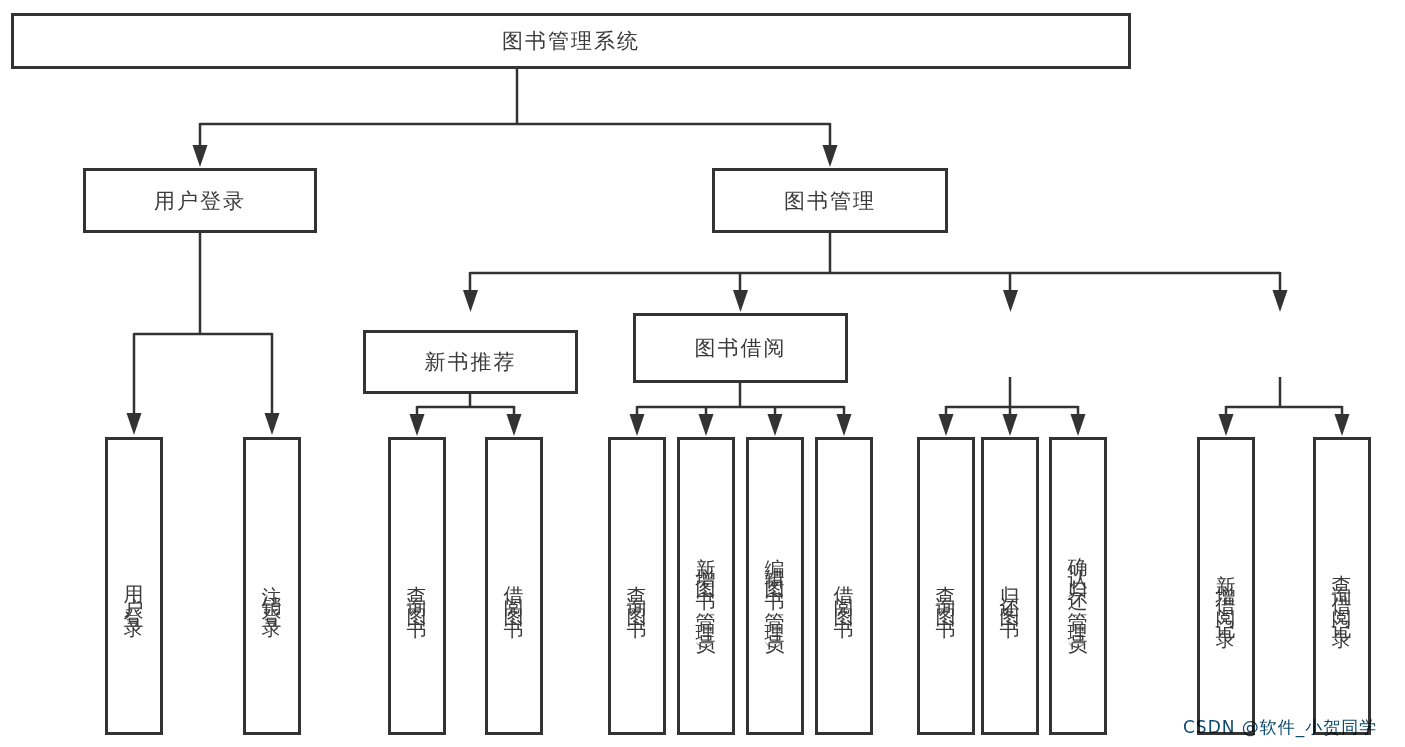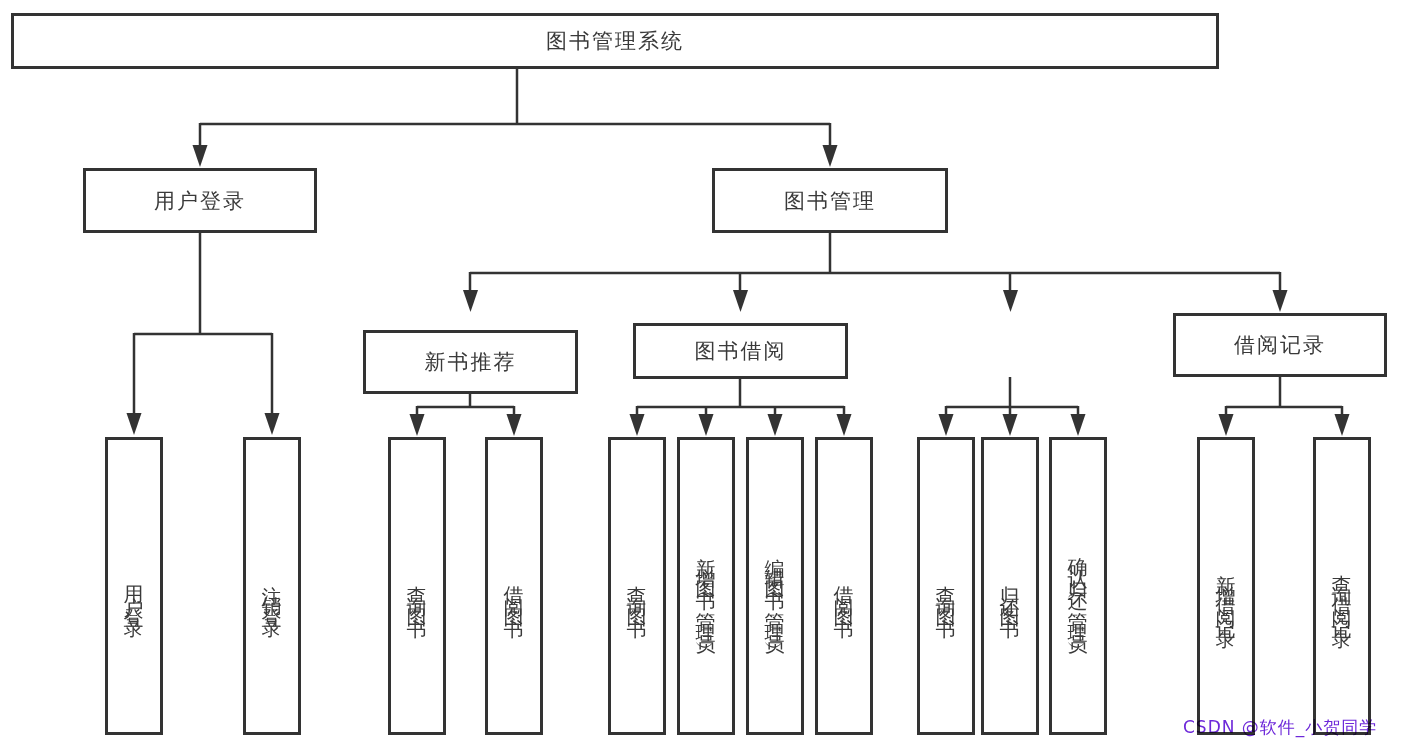--- a/index.html
+++ b/index.html
@@ -44,21 +44,21 @@
     line-height: 1;
     letter-spacing: 11px;
     padding-top: 11px;
     white-space: nowrap;
   }
   .watermark {
     position: absolute;
     left: 1183px;
     top: 716px;
     font-size: 17px;
-    color: #6d28d9;
+    color: #0c4a6e;
     letter-spacing: 1px;
     white-space: nowrap;
     mix-blend-mode: multiply;
     z-index: 3;
   }
 </style>
 </head>
 <body>
 
 <div class="canvas">
@@ -132,39 +132,36 @@
     <g>
       <line x1="1280" y1="377" x2="1280" y2="407"></line>
       <line x1="1226" y1="407" x2="1342" y2="407"></line>
       <line x1="1226" y1="406" x2="1226" y2="417"></line>
       <polygon points="1218.5,414 1233.5,414 1226,436" fill="#333333" stroke="none"></polygon>
       <line x1="1342" y1="406" x2="1342" y2="417"></line>
       <polygon points="1334.5,414 1349.5,414 1342,436" fill="#333333" stroke="none"></polygon>
     </g>
   </svg>
 
-  <div class="node" style="left:11px; top:13px; width:1208px; height:56px;font-family:Liberation Serif, serif;">
+  <div class="node" style="left:11px; top:13px; width:1120px; height:56px;font-family:Liberation Serif, serif;">
     <span class="h-label">图书管理系统</span>
   </div>
 
   <div class="node" style="left:83px; top:168px; width:234px; height:65px;">
     <span class="h-label">用户登录</span>
   </div>
   <div class="node" style="left:712px; top:168px; width:236px; height:65px;">
     <span class="h-label">图书管理</span>
   </div>
 
   <div class="node" style="left:363px; top:330px; width:215px; height:64px;">
     <span class="h-label">新书推荐</span>
   </div>
-  <div class="node" style="left:633px; top:323px; width:215px; height:56px;">
+  <div class="node" style="left:633px; top:313px; width:215px; height:70px;">
     <span class="h-label">图书借阅</span>
-  </div>
-  <div class="node" style="left:1173px; top:313px; width:214px; height:64px;">
-    <span class="h-label">借阅记录</span>
   </div>
 
   <div class="node" style="left:105px; top:437px; width:58px; height:298px;">
     <span class="v-label">用户登录</span>
   </div>
   <div class="node" style="left:243px; top:437px; width:58px; height:298px;">
     <span class="v-label">注销登录</span>
   </div>
 
   <div class="node" style="left:388px; top:437px; width:58px; height:298px;">

